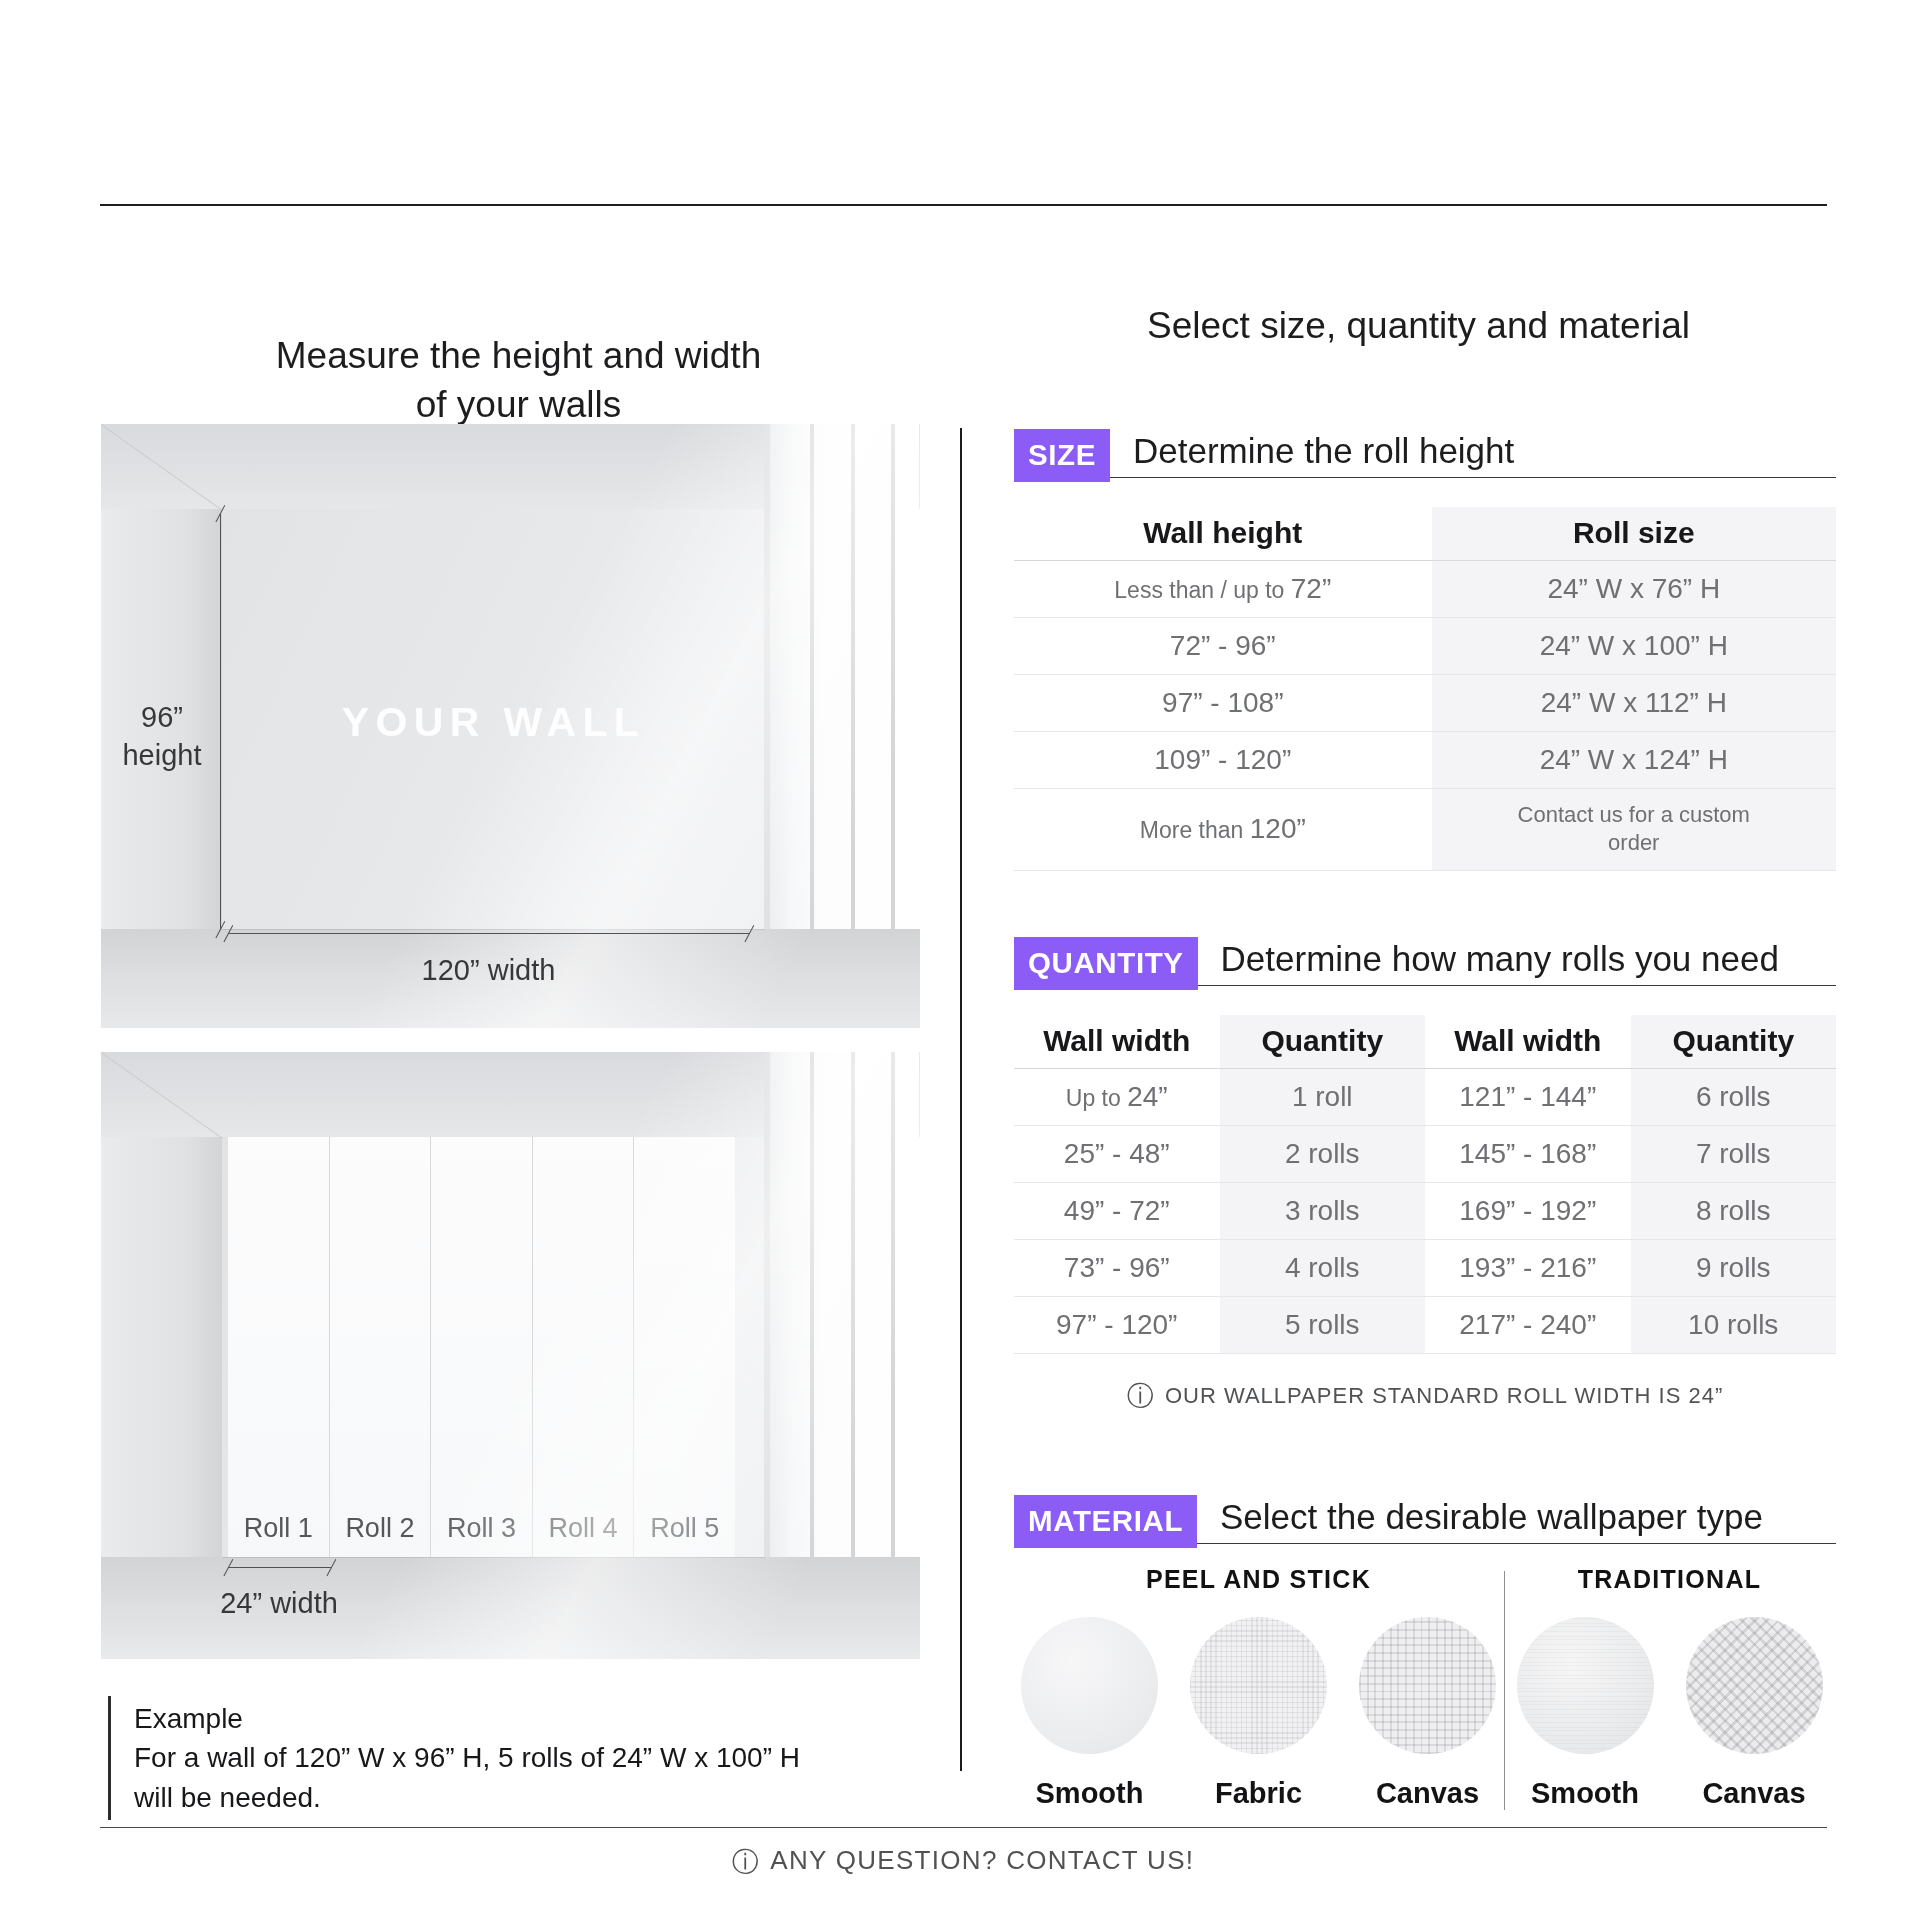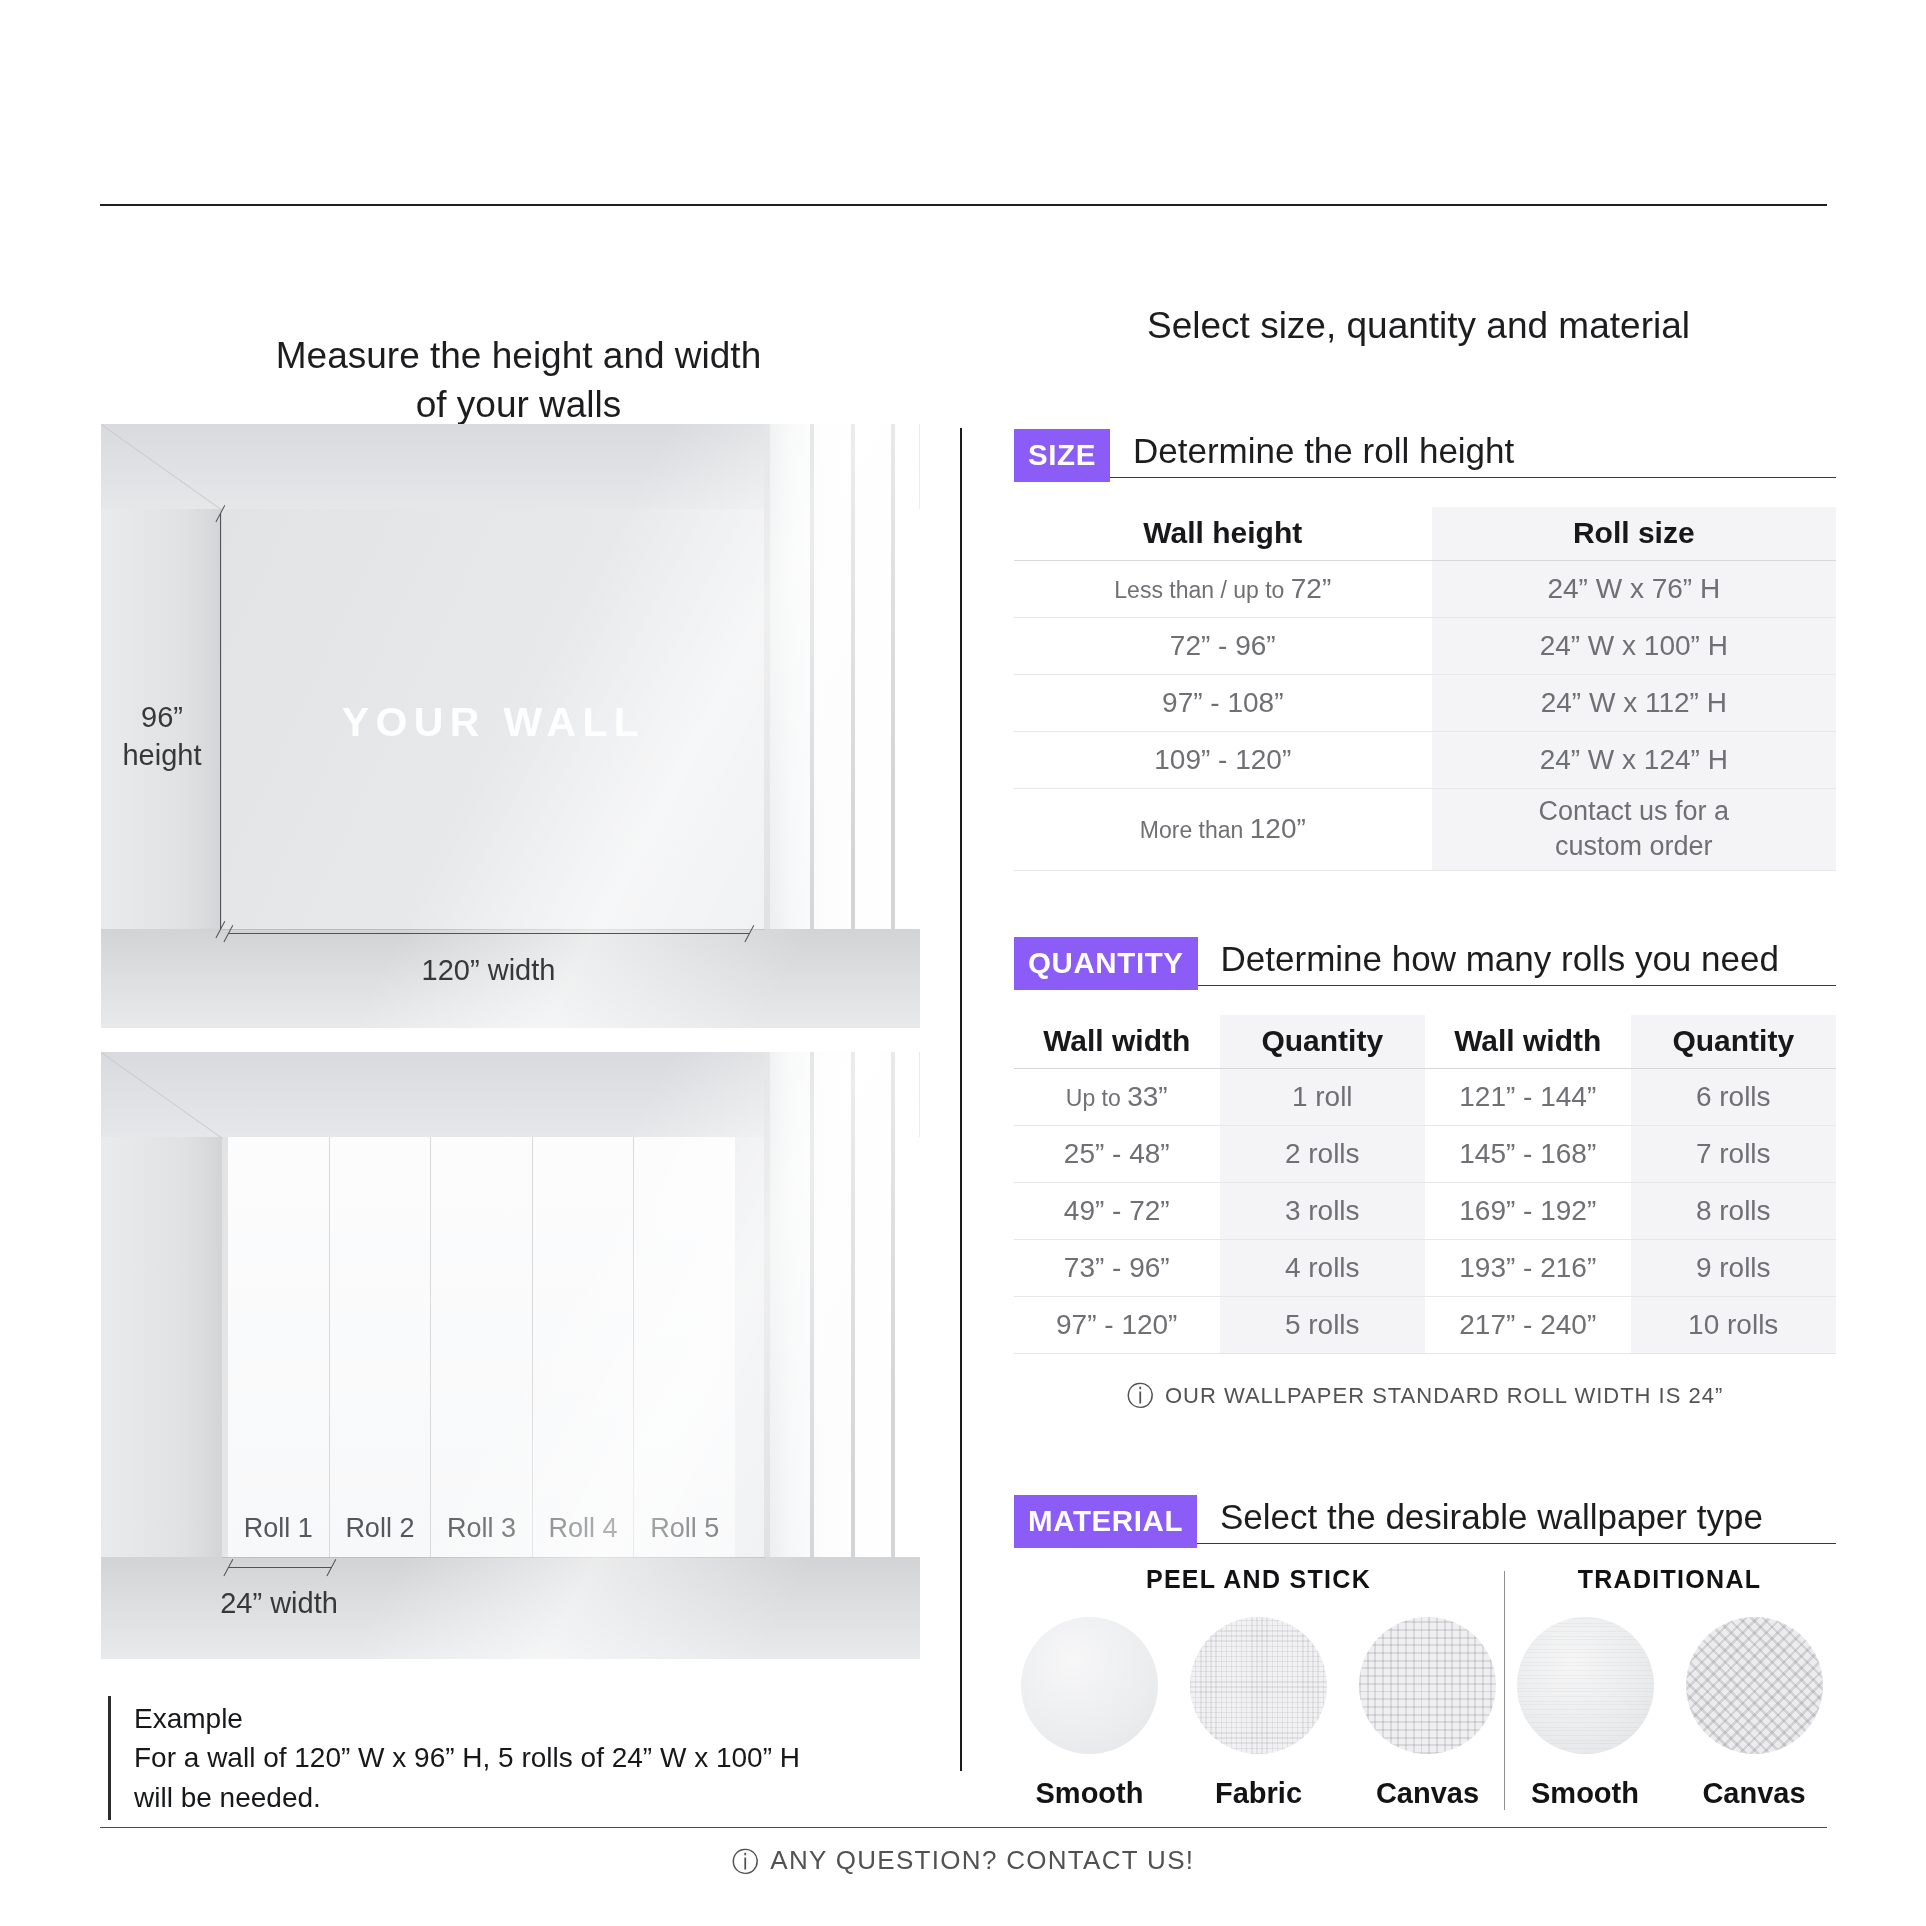--- a/index.html
+++ b/index.html
@@ -75,21 +75,21 @@
   .table{display:grid;margin-top:24.4px;}
   .size-table{grid-template-columns:50.8% 49.2%;}
   .qty-table{grid-template-columns:1fr 1fr 1fr 1fr;}
   .cell{display:flex;align-items:center;justify-content:center;text-align:center;
       height:56px;border-bottom:1.3px solid #e7e7e9;}
   .cell.th{height:53px;font-size:30px;font-weight:700;color:#18181a;border-bottom:1.3px solid #d8d8da;}
   .cell.td{font-size:28px;color:#6f7074;}
   .cell.alt{background:#f4f4f6;}
   .cell.tall{height:81px;}
   .pre{font-size:23px;}
-  .small-2line{font-size:27px;line-height:1.3;max-width:276px;}
+  .small-2line{font-size:22px;line-height:1.3;max-width:276px;}
 
   .qty-note{margin-top:24.4px;text-align:center;font-size:22px;letter-spacing:1px;color:#515254;}
   .info-glyph{font-size:27px;margin-right:10.3px;vertical-align:-1.9px;color:#515254;}
 
   
   .mat-row{position:relative;display:flex;margin-top:16.7px;}
   .mat-group{display:flex;flex-direction:column;align-items:center;}
   .mat-group.peel{width:489px;}
   .mat-group.trad{width:333px;}
   .mat-heading{font-size:25px;font-weight:700;letter-spacing:1.3px;color:#121214;}
@@ -268,21 +268,21 @@
       <div class="badge">QUANTITY</div>
       <div class="section-title">Determine how many rolls you need</div>
     </div>
     <div class="table qty-table">
       <div class="cell th">Wall width</div>
       <div class="cell th alt">Quantity</div>
       <div class="cell th">Wall width</div>
       <div class="cell th alt">Quantity</div>
 
       <div class="cell td">
-        <span><span class="pre">Up to </span><span>33”</span></span>
+        <span><span class="pre">Up to </span><span>24”</span></span>
       </div>
       <div class="cell td alt">
           <span>1 roll</span>
         </div>
       <div class="cell td">
           <span>121” - 144”</span>
         </div>
       <div class="cell td alt">
           <span>6 rolls</span>
         </div>

